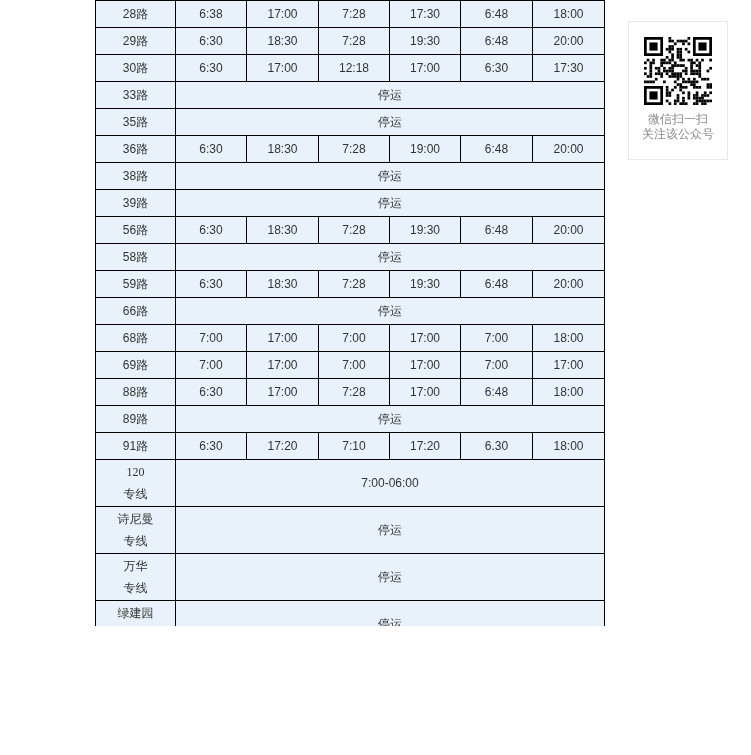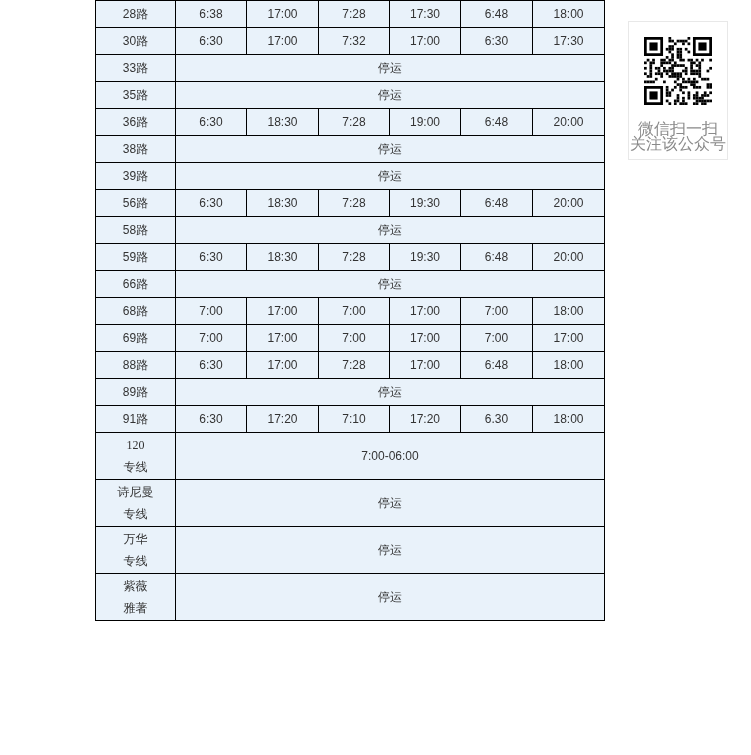--- a/index.html
+++ b/index.html
@@ -48,24 +48,25 @@
     border: 1px solid var(--qr-border, #e8e8e8);
     text-align: center;
   }
   .qr-code {
     width: 68px;
     height: 68px;
     margin: 15px auto 0 auto;
     display: block;
   }
   .qr-caption {
-    margin-top: 16px;
-    font-size: 16px;
+    margin-top: 8px;
+    font-size: 12px;
     line-height: 15px;
     color: var(--qr-text, #8a8a8a);
+    font-family: Liberation Mono, monospace;
   }
 </style>
 </head>
 <body>
 
 <div class="stage">
 
   <table class="timetable">
     <colgroup>
       <col style="width:80px">
@@ -83,25 +84,36 @@
           </td>
           <td>6:38</td>
           <td>17:00</td>
           <td>7:28</td>
           <td>17:30</td>
           <td>6:48</td>
           <td>18:00</td>
         </tr>
         <tr>
           <td>
+            <div class="route-line">29路</div>
+          </td>
+          <td>6:30</td>
+          <td>18:30</td>
+          <td>7:28</td>
+          <td>19:30</td>
+          <td>6:48</td>
+          <td>20:00</td>
+        </tr>
+        <tr>
+          <td>
             <div class="route-line">30路</div>
           </td>
           <td>6:30</td>
           <td>17:00</td>
-          <td>7:32</td>
+          <td>12:18</td>
           <td>17:00</td>
           <td>6:30</td>
           <td>17:30</td>
         </tr>
         <tr>
           <td>
             <div class="route-line">33路</div>
           </td>
           <td colspan="6">停运</td>
         </tr>
@@ -228,20 +240,27 @@
         <tr class="tall">
           <td>
             <div class="route-line">诗尼曼</div>
             <div class="route-line">专线</div>
           </td>
           <td colspan="6">停运</td>
         </tr>
         <tr class="tall">
           <td>
             <div class="route-line">万华</div>
+            <div class="route-line">专线</div>
+          </td>
+          <td colspan="6">停运</td>
+        </tr>
+        <tr class="tall">
+          <td>
+            <div class="route-line">绿建园</div>
             <div class="route-line">专线</div>
           </td>
           <td colspan="6">停运</td>
         </tr>
         <tr class="tall">
           <td>
             <div class="route-line">紫薇</div>
             <div class="route-line">雅著</div>
           </td>
           <td colspan="6">停运</td>

